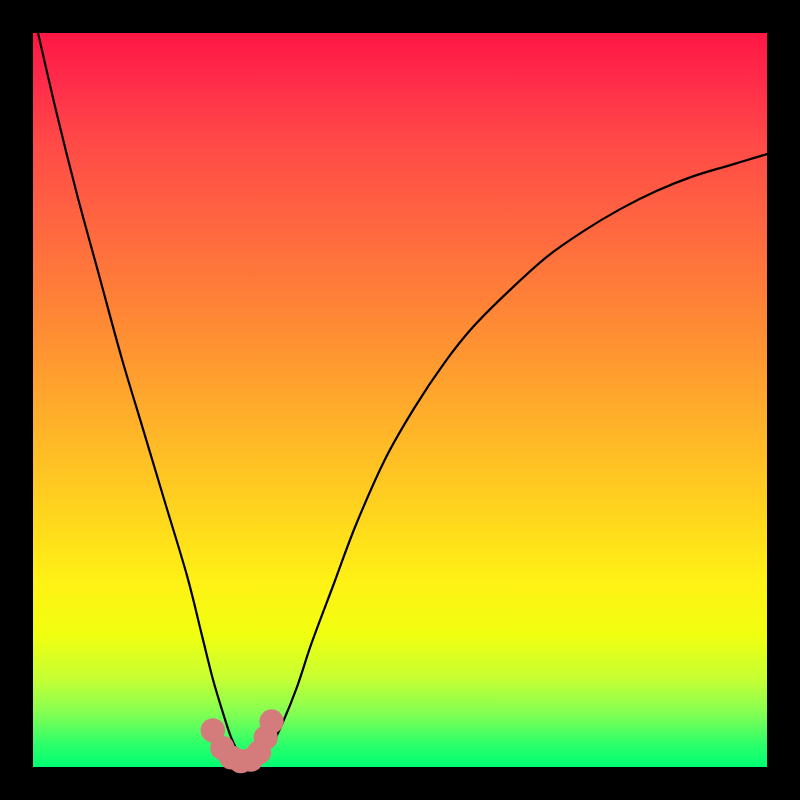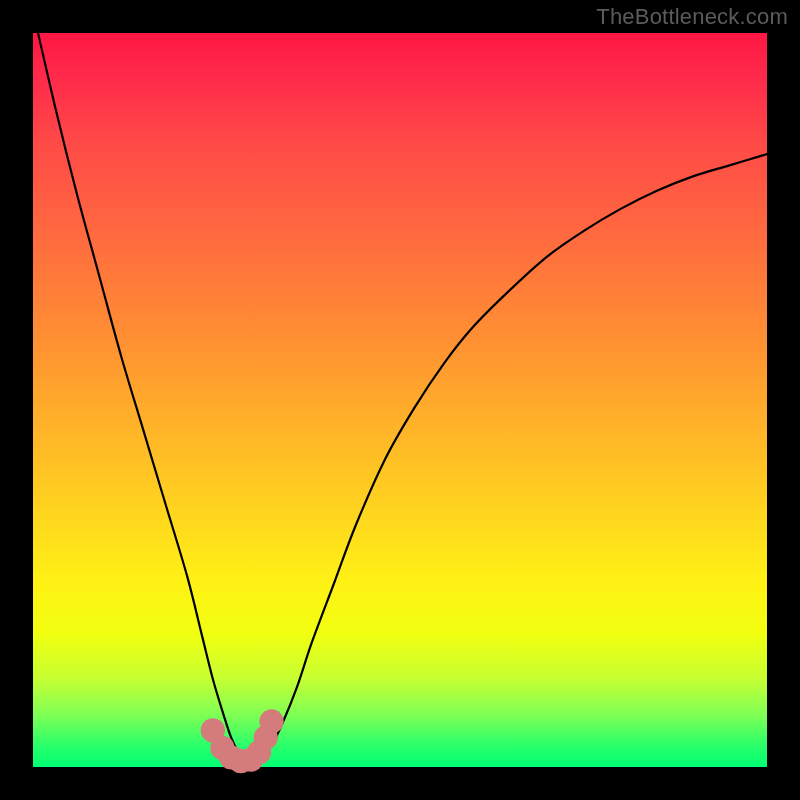--- a/index.html
+++ b/index.html
@@ -69,21 +69,20 @@
   }
   .bead {
     fill: #d47c7c;
     stroke: none;
   }
 </style>
 </head>
 <body>
 
 <div class="frame">
-  <div class="watermark">TheBottleneck.com</div>
   <div class="plot-area">
     <svg class="curve" viewBox="0 0 734 734">
       <path id="curve-path" class="curve-path" d="M 0 -22.019999999999982 C 3.67 -6.116666666666655, 14.68 42.81666666666665, 22.02 73.39999999999998 C 29.36 103.9833333333333, 36.699999999999996 133.34333333333336, 44.04 161.48000000000002 C 51.38 189.61666666666667, 58.72 215.30666666666664, 66.06 242.21999999999997 C 73.4 269.1333333333333, 80.74 297.27, 88.08 322.96 C 95.42 348.65, 102.75999999999999 371.8933333333333, 110.1 396.36 C 117.44 420.8266666666667, 124.78 445.29333333333335, 132.12 469.76 C 139.46 494.22666666666663, 148.0233333333333 521.14, 154.14 543.16 C 160.25666666666666 565.18, 164.53833333333333 584.7533333333333, 168.82 601.88 C 173.10166666666666 619.0066666666667, 176.15999999999997 632.4633333333333, 179.82999999999998 645.92 C 183.5 659.3766666666667, 187.78166666666667 672.8333333333334, 190.84 682.62 C 193.89833333333334 692.4066666666666, 195.73333333333335 698.5233333333333, 198.18 704.64 C 200.62666666666667 710.7566666666667, 203.07333333333335 715.6500000000001, 205.52 719.32 C 207.96666666666667 722.99, 210.41333333333333 725.4366666666666, 212.85999999999999 726.66 C 215.30666666666664 727.8833333333333, 217.75333333333333 727.2716666666666, 220.2 726.66 C 222.64666666666665 726.0483333333333, 224.48166666666665 725.4366666666667, 227.54 722.99 C 230.59833333333333 720.5433333333333, 234.88 717.485, 238.55 711.98 C 242.22000000000003 706.475, 245.27833333333336 699.7466666666667, 249.56000000000003 689.96 C 253.8416666666667 680.1733333333334, 259.3466666666667 666.7166666666667, 264.24 653.26 C 269.1333333333333 639.8033333333333, 272.80333333333334 626.3466666666667, 278.92 609.22 C 285.0366666666667 592.0933333333334, 293.6 570.0733333333334, 300.94 550.5 C 308.28 530.9266666666666, 314.39666666666665 512.5766666666666, 322.96 491.78 C 331.5233333333333 470.9833333333333, 342.5333333333333 445.29333333333335, 352.32 425.72 C 362.1066666666667 406.1466666666667, 371.8933333333333 390.2433333333334, 381.68 374.34000000000003 C 391.4666666666667 358.43666666666667, 401.25333333333333 343.7566666666666, 411.04 330.29999999999995 C 420.8266666666667 316.8433333333333, 429.39 305.83333333333337, 440.4 293.6 C 451.40999999999997 281.3666666666667, 464.8666666666667 268.52166666666665, 477.1 256.9 C 489.33333333333337 245.2783333333333, 501.5666666666666 233.65666666666672, 513.8 223.87000000000006 C 526.0333333333333 214.0833333333334, 538.2666666666667 206.13166666666675, 550.5 198.18000000000006 C 562.7333333333333 190.22833333333338, 574.9666666666667 182.88833333333332, 587.2 176.15999999999997 C 599.4333333333334 169.43166666666662, 611.6666666666666 163.31499999999994, 623.9 157.80999999999995 C 636.1333333333333 152.30499999999995, 648.3666666666667 147.41166666666666, 660.6 143.13 C 672.8333333333334 138.84833333333333, 685.0666666666666 135.79, 697.3 132.12 C 709.5333333333333 128.45000000000002, 727.8833333333333 122.94500000000001, 734 121.11000000000001"></path>
       <g id="beads">
           <circle cx="179.82999999999998" cy="697.3" r="12.138" class="bead"></circle>
           <circle cx="189.372" cy="714.9159999999999" r="12.138" class="bead"></circle>
           <circle cx="198.18" cy="724.458" r="12.138" class="bead"></circle>
           <circle cx="207.722" cy="728.128" r="12.138" class="bead"></circle>
           <circle cx="217.998" cy="726.66" r="12.138" class="bead"></circle>
           <circle cx="226.072" cy="719.32" r="12.138" class="bead"></circle>

